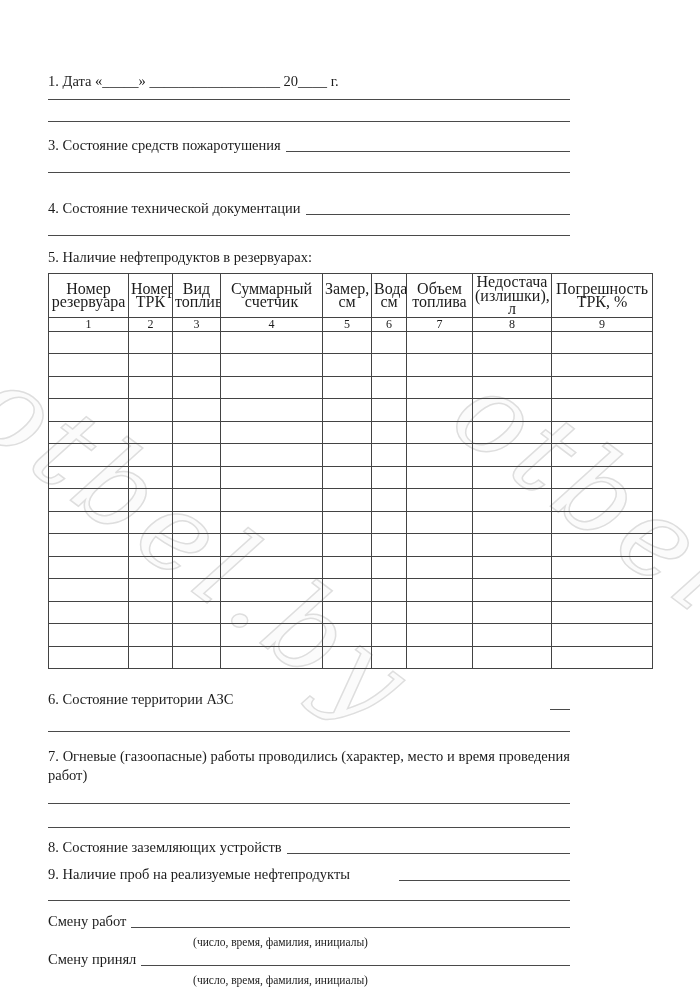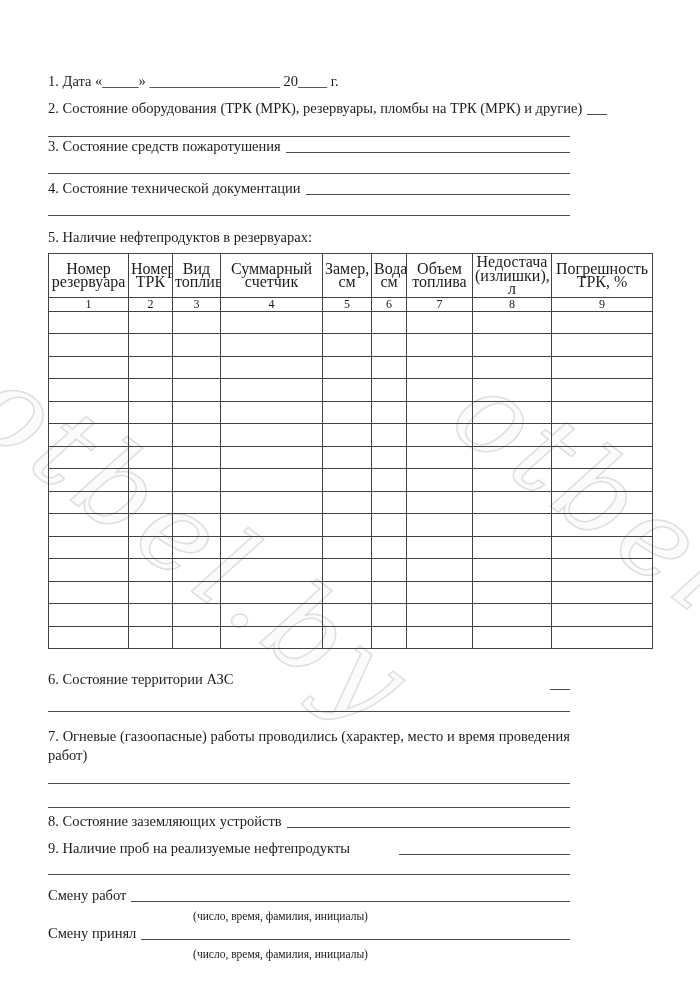--- a/index.html
+++ b/index.html
@@ -31,32 +31,32 @@
   .blank-line{
     border-bottom:1px solid #4a4a4a;
   }
   .justify-line{
     text-align:justify;
     text-align-last:justify;
   }
   
   .m-line1{margin-bottom:8px;}
   .bl-1{height:18px;}
-  .m-item3{}
+  .m-item3{margin-top:14px;}
   .bl-2{height:17px;}
-  .m-item4{margin-top:5px;justify-content:space-between;}
+  .m-item4{margin-top:26px;justify-content:space-between;}
   .bl-3{height:17px;}
   .m-item5{margin-top:12px;}
   .m-table{margin-top:6px;}
   .m-item6{margin-top:21px;flex-direction:column;}
   .bl-4{height:18px;}
   .m-item7{margin-top:15px;}
   .bl-5{height:18px;}
   .bl-6{height:23px;}
-  .m-item8{margin-top:4px;}
+  .m-item8{margin-top:10px;}
   .m-item9{margin-top:8px;gap:44px;}
   .bl-7{height:16px;}
   .m-sign1{margin-top:11px;}
   .m-sign2{margin-top:1px;}
   .caption{
     margin-top:4px;
     font-size:11.5px;
     line-height:14px;
     text-align:center;
     box-sizing:border-box;
@@ -117,21 +117,20 @@
 <div class="page">
 
   <div class="wm wm-1">otbel.by</div>
   <div class="wm wm-2">otbel.by</div>
 
   <div class="content">
 
     <div class="m-line1">1. Дата «_____» __________________ 20____ г.</div>
 
     <div class="row">
-      <span class="txt">2. Состояние оборудования (ТРК (МРК), резервуары, пломбы на ТРК (МРК) и другие)</span>
       <span class="tail"></span>
     </div>
     <div class="blank-line bl-1"></div>
 
     <div class="row m-item3">
       <span class="txt">3. Состояние средств пожаротушения</span>
       <span class="tail"></span>
     </div>
     <div class="blank-line bl-2"></div>
 

